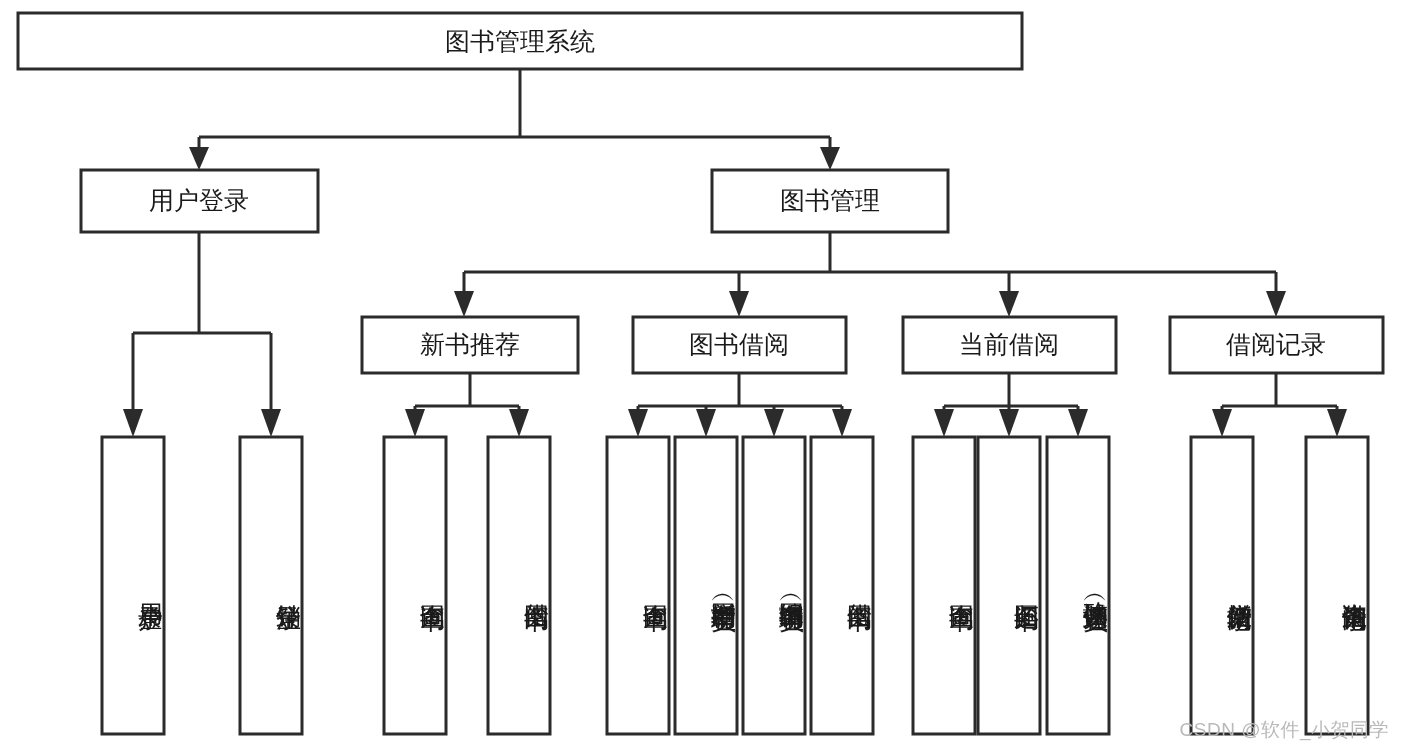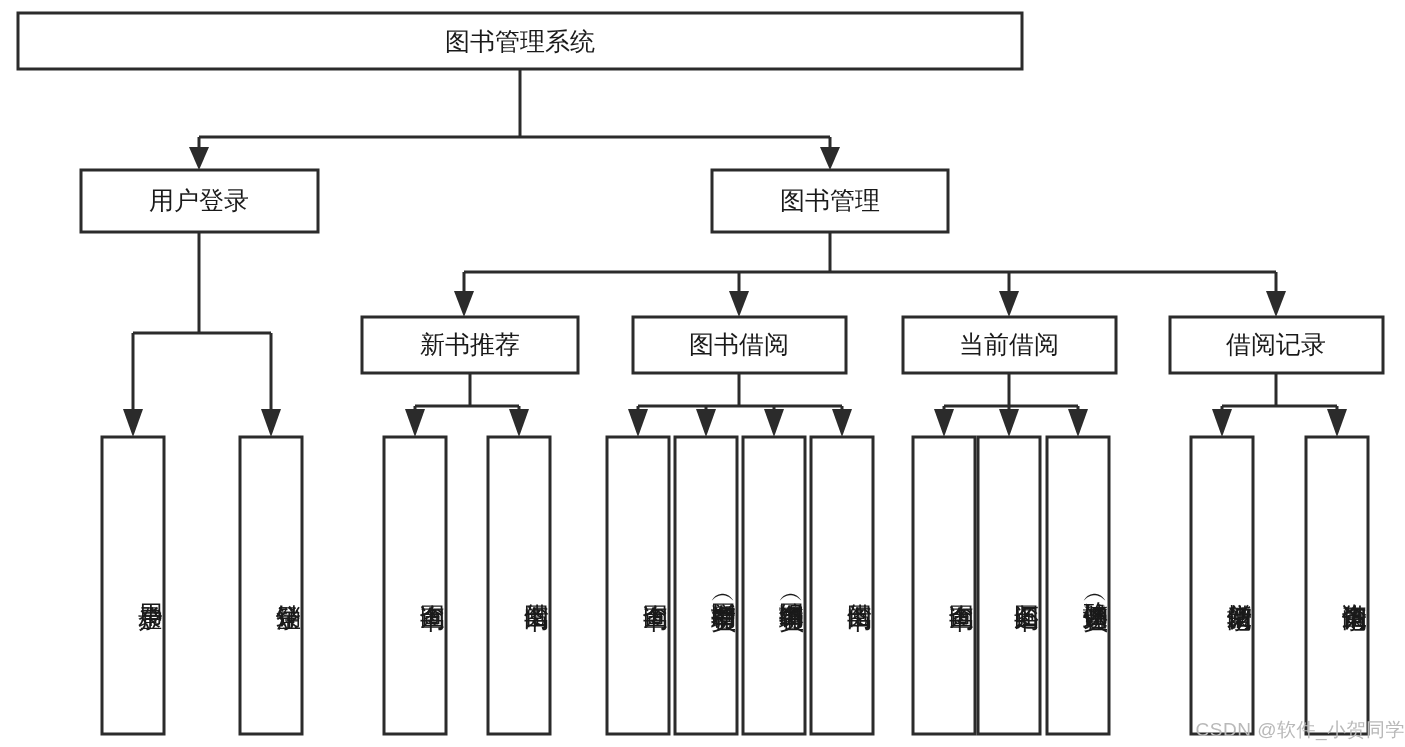--- a/index.html
+++ b/index.html
@@ -54,21 +54,21 @@
     font-family: "Liberation Sans", "DejaVu Sans", sans-serif;
     font-size: 25px;
     line-height: 1.06;
     color: #1a1a1a;
     letter-spacing: 1px;
     white-space: nowrap;
     pointer-events: none;
   }
   .watermark {
     position: absolute;
-    right: 0;
+    right: 16px;
     bottom: 4px;
     font-family: "Liberation Sans", "DejaVu Sans", sans-serif;
     font-size: 19px;
     color: #b9b9b9;
     white-space: nowrap;
     letter-spacing: 0.5px;
   }
 </style>
 </head>
 <body>

